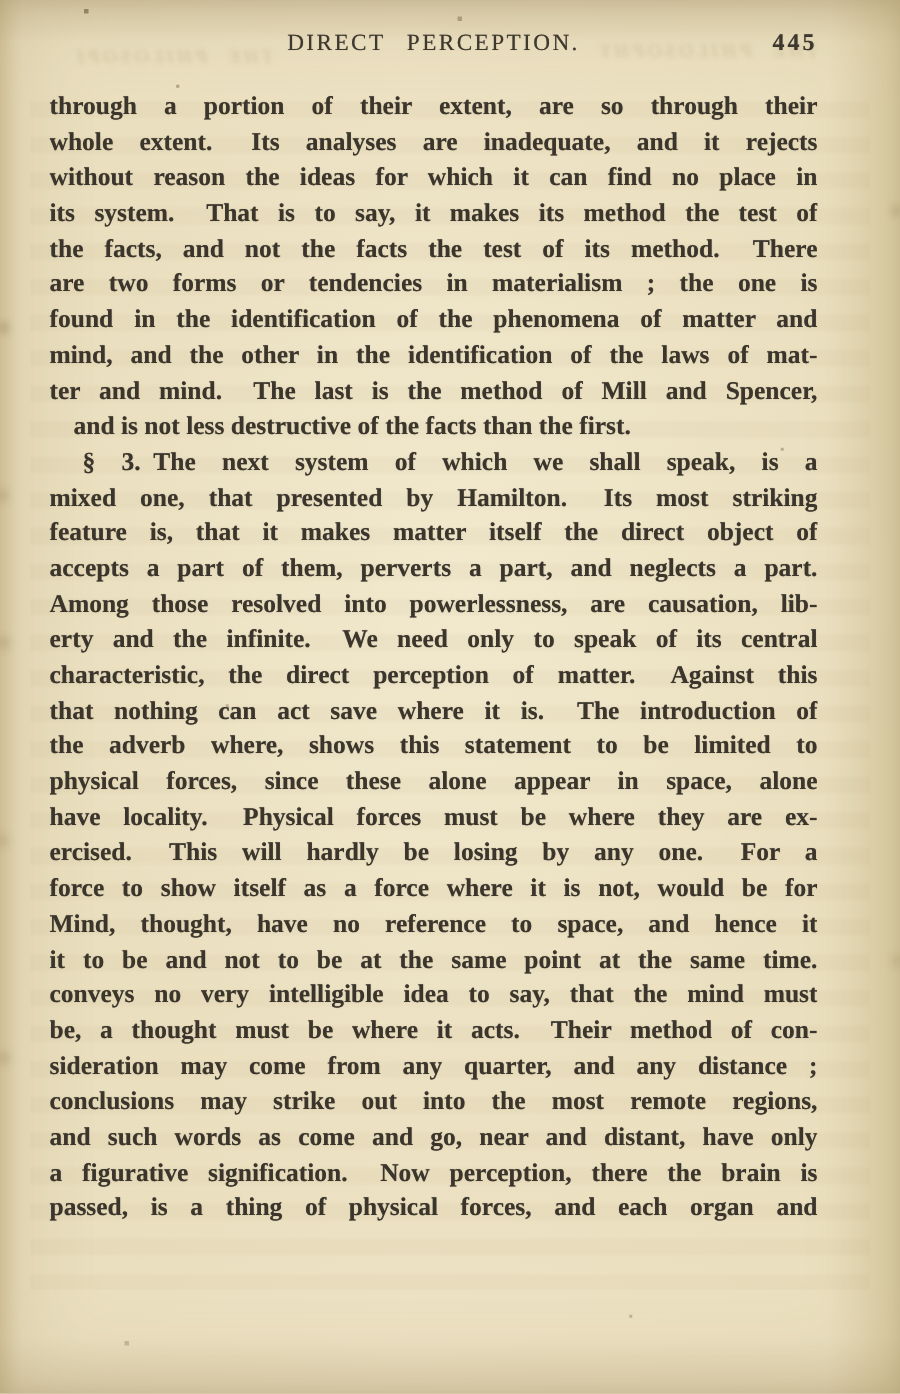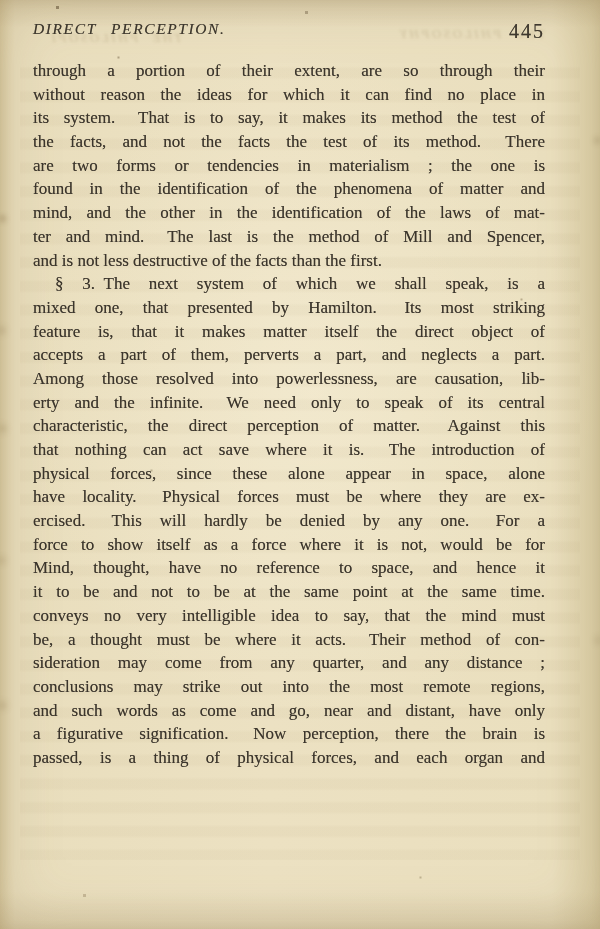--- a/index.html
+++ b/index.html
@@ -28,43 +28,45 @@
   .page::after{ 
     content:"";position:absolute;inset:0;pointer-events:none;
     box-shadow:inset 0 0 60px rgba(138,116,70,0.25), inset 0 0 10px rgba(138,116,70,0.12);
   }
 
   
   .running-header{
     position:absolute;left:33px;top:20px;width:512px;height:22px;z-index:3;
   }
   .header-title{
-    display:block;
-    font-style:italic;font-size:15.5px;letter-spacing:1.6px;word-spacing:9px;
+    display:block;text-align:center;
+    font-size:15.5px;letter-spacing:1.6px;word-spacing:9px;
     color:#3e382e;text-shadow:0 0 0.5px rgba(62,56,46,0.55);
   }
   .page-number{
     position:absolute;right:0;top:0;
-    font-size:20px;letter-spacing:2px;color:#3e382e;
+    font-size:16px;letter-spacing:2px;color:#3e382e;
     text-shadow:0 0 0.5px rgba(62,56,46,0.55);
+    font-weight:bold;
   }
 
   
   .body-text{
     position:absolute;left:33px;top:59px;width:512px;z-index:2;
     font-size:17px;line-height:23.7px;
     text-shadow:0 0 0.5px rgba(59,53,44,0.55);
   }
   .line{
     height:23.7px;overflow:hidden;
     text-align:justify;text-align-last:justify;
     hyphens:none;
+    font-weight:bold;
   }
   .line.indent{padding-left:22px;}
-  .line.end{text-align-last:left;}
+  .line.end{text-align-last:left;margin-left:16px;}
 
   
   .bleed{
     position:absolute;z-index:1;color:rgba(148,126,84,0.55);
     font-style:italic;font-size:13px;letter-spacing:2.5px;word-spacing:6px;
     transform:scaleX(-1);filter:blur(1.6px);opacity:0.55;white-space:nowrap;
     pointer-events:none;
   }
   .bleed-a{left:52px;top:30px;width:130px;overflow:hidden;}
   .bleed-b{left:330px;top:26px;width:215px;overflow:hidden;}
@@ -110,39 +112,41 @@
   <div class="bleed bleed-b">THE PHILOSOPHY</div>
   <div class="ghost-lines"></div>
 
   <div class="running-header">
     <span class="header-title">DIRECT PERCEPTION.</span>
     <span class="page-number">445</span>
   </div>
 
   <div class="body-text" id="body-text">
       <div class="line">through a portion of their extent, are so through their</div>
+      <div class="line">whole extent.  Its analyses are inadequate, and it rejects</div>
       <div class="line">without reason the ideas for which it can find no place in</div>
       <div class="line">its system.  That is to say, it makes its method the test of</div>
       <div class="line">the facts, and not the facts the test of its method.  There</div>
       <div class="line">are two forms or tendencies in materialism ; the one is</div>
       <div class="line">found in the identification of the phenomena of matter and</div>
       <div class="line">mind, and the other in the identification of the laws of mat-</div>
       <div class="line">ter and mind.  The last is the method of Mill and Spencer,</div>
       <div class="line end">and is not less destructive of the facts than the first.</div>
       <div class="line indent">§ 3. The next system of which we shall speak, is a</div>
       <div class="line">mixed one, that presented by Hamilton.  Its most striking</div>
       <div class="line">feature is, that it makes matter itself the direct object of</div>
       <div class="line">accepts a part of them, perverts a part, and neglects a part.</div>
       <div class="line">Among those resolved into powerlessness, are causation, lib-</div>
       <div class="line">erty and the infinite.  We need only to speak of its central</div>
       <div class="line">characteristic, the direct perception of matter.  Against this</div>
       <div class="line">that nothing can act save where it is.  The introduction of</div>
+      <div class="line">the adverb where, shows this statement to be limited to</div>
       <div class="line">physical forces, since these alone appear in space, alone</div>
       <div class="line">have locality.  Physical forces must be where they are ex-</div>
-      <div class="line">ercised.  This will hardly be denied by any one.  For a</div>
+      <div class="line">ercised.  This will hardly be losing by any one.  For a</div>
       <div class="line">force to show itself as a force where it is not, would be for</div>
       <div class="line">Mind, thought, have no reference to space, and hence it</div>
       <div class="line">it to be and not to be at the same point at the same time.</div>
       <div class="line">conveys no very intelligible idea to say, that the mind must</div>
       <div class="line">be, a thought must be where it acts.  Their method of con-</div>
       <div class="line">sideration may come from any quarter, and any distance ;</div>
       <div class="line">conclusions may strike out into the most remote regions,</div>
       <div class="line">and such words as come and go, near and distant, have only</div>
       <div class="line">a figurative signification.  Now perception, there the brain is</div>
       <div class="line">passed, is a thing of physical forces, and each organ and</div>

